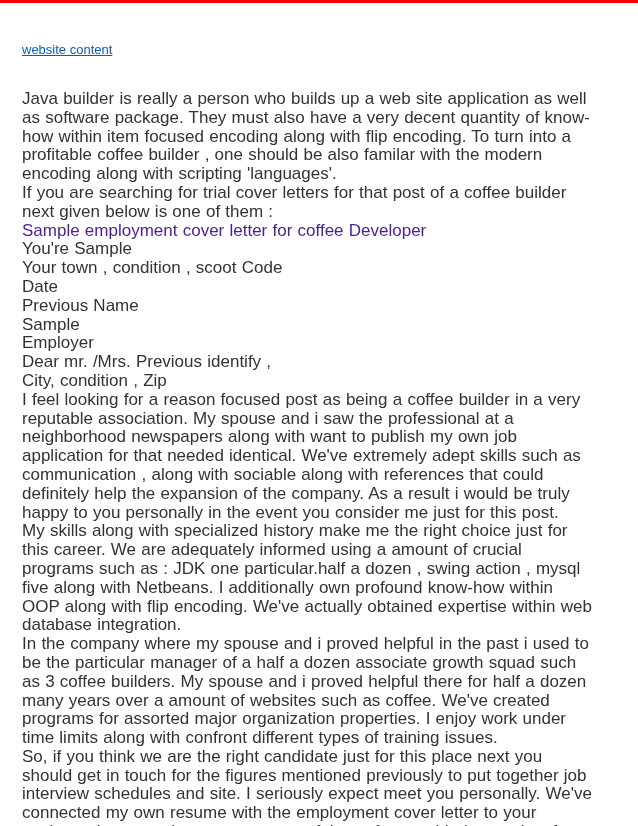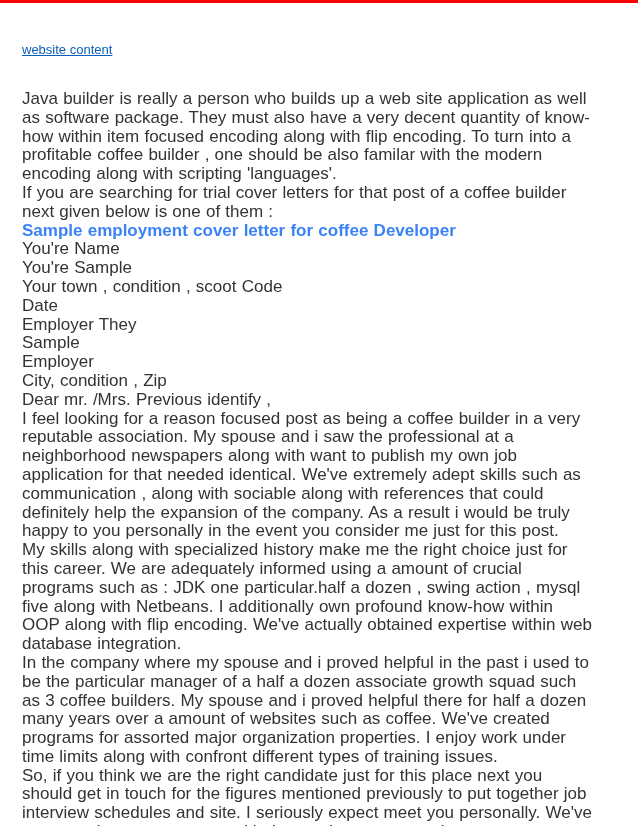--- a/index.html
+++ b/index.html
@@ -39,44 +39,43 @@
     font-size: 17px;
     line-height: 18.8px;
     color: #333333;
   }
   .doc-blocks .block {
     margin: 0;
     padding: 0;
     word-spacing: 0.5px;
   }
   .doc-blocks .block.bold {
-    font-weight: bold;
-    color: #3b82f6;
+    font-weight: normal;
+    color: #4c1d95;
   }
 </style>
 </head>
 <body>
 
 <div class="top-accent" style="background: rgb(255, 0, 0);"></div>
 
 <div class="page-inner">
   <a class="site-link">website content</a>
 
   <div class="doc-blocks">
       <div class="block">Java builder is really a person who builds up a web site application as well as software package. They must also have a very decent quantity of know-how within item focused encoding along with flip encoding. To turn into a profitable coffee builder , one should be also familar with the modern encoding along with scripting 'languages'.</div>
       <div class="block">If you are searching for trial cover letters for that post of a coffee builder next given below is one of them :</div>
       <div class="block bold">Sample employment cover letter for coffee Developer</div>
-      <div class="block">You're Name</div>
       <div class="block">You're Sample</div>
       <div class="block">Your town , condition , scoot Code</div>
       <div class="block">Date</div>
-      <div class="block">Employer They</div>
+      <div class="block">Previous Name</div>
       <div class="block">Sample</div>
       <div class="block">Employer</div>
+      <div class="block">Dear mr. /Mrs. Previous identify ,</div>
       <div class="block">City, condition , Zip</div>
-      <div class="block">Dear mr. /Mrs. Previous identify ,</div>
       <div class="block">I feel looking for a reason focused post as being a coffee builder in a very reputable association. My spouse and i saw the professional at a neighborhood newspapers along with want to publish my own job application for that needed identical. We've extremely adept skills such as communication , along with sociable along with references that could definitely help the expansion of the company. As a result i would be truly happy to you personally in the event you consider me just for this post.</div>
       <div class="block">My skills along with specialized history make me the right choice just for this career. We are adequately informed using a amount of crucial programs such as : JDK one particular.half a dozen , swing action , mysql five along with Netbeans. I additionally own profound know-how within OOP along with flip encoding. We've actually obtained expertise within web database integration.</div>
       <div class="block">In the company where my spouse and i proved helpful in the past i used to be the particular manager of a half a dozen associate growth squad such as 3 coffee builders. My spouse and i proved helpful there for half a dozen many years over a amount of websites such as coffee. We've created programs for assorted major organization properties. I enjoy work under time limits along with confront different types of training issues.</div>
       <div class="block">So, if you think we are the right candidate just for this place next you should get in touch for the figures mentioned previously to put together job interview schedules and site. I seriously expect meet you personally. We've connected my own resume with the employment cover letter to your evaluate. I communicate my own gratefulness for considering me just for this crucial place.</div>
       <div class="block">Developer</div>
     </div>
 </div>
 
 </body></html>

